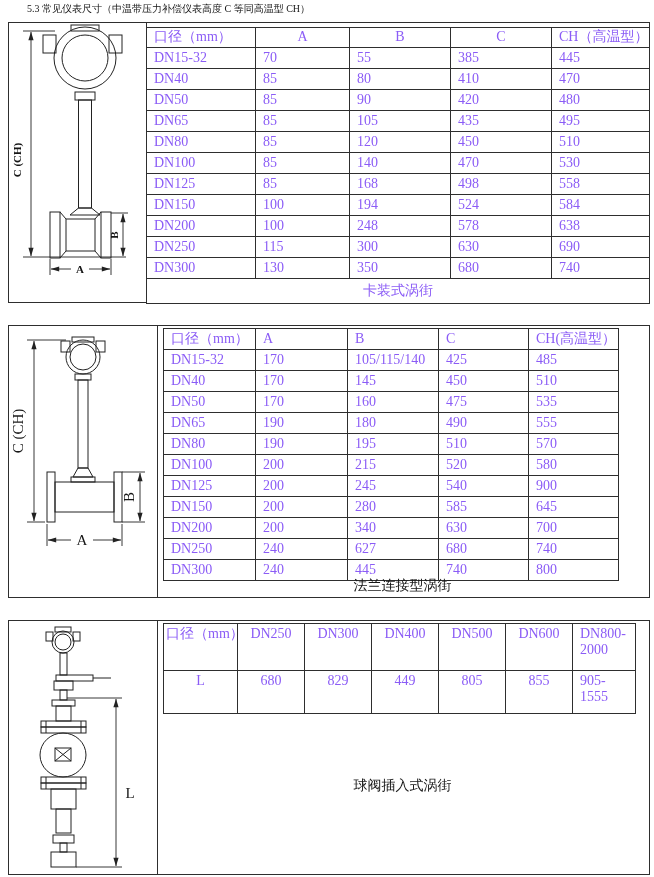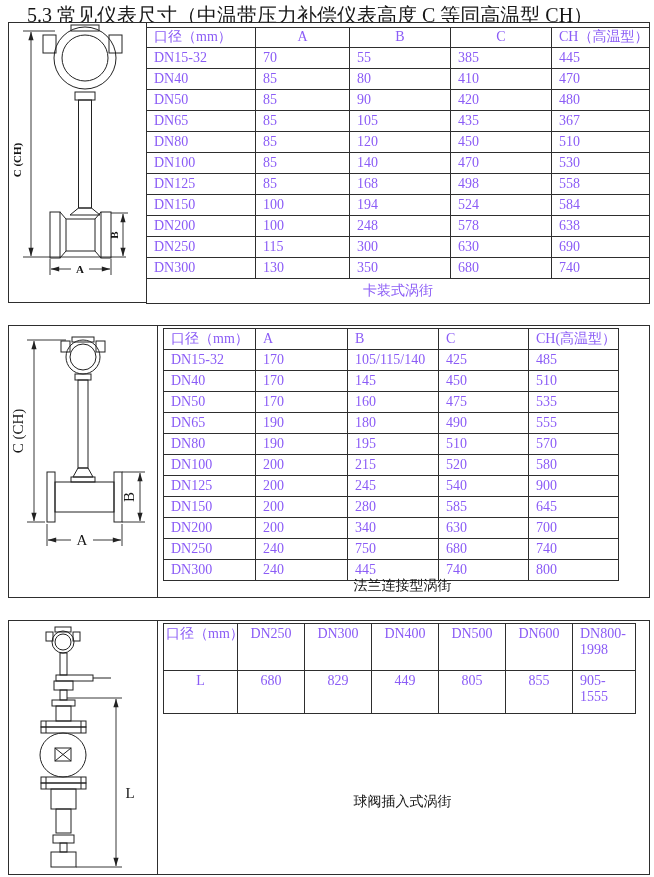--- a/index.html
+++ b/index.html
@@ -3,21 +3,21 @@
 <meta charset="utf-8">
 <style>
   * { margin:0; padding:0; box-sizing:border-box; }
   html,body { background:#fff; }
   body {
     width:654px; height:877px; position:relative;
     font-family:"Liberation Serif","DejaVu Serif",serif;
     color:#161616;
   }
   .page { position:absolute; inset:0; background:#fff; overflow:hidden; }
-  .title { position:absolute; left:27px; top:2px; font-size:20px; white-space:nowrap;font-family:Liberation Serif, serif; }
+  .title { position:absolute; left:27px; top:2px; font-size:10px; white-space:nowrap;font-family:Liberation Serif, serif; }
 
   .box { position:absolute; left:8px; width:642px; border:1px solid #2e2e2e; background:#fff; }
   #sec1 { top:22px;  height:281px; }
   #sec2 { top:325px; height:273px; }
   #sec3 { top:620px; height:255px; }
 
   .divider { position:absolute; top:0; bottom:0; width:1px; background:#2e2e2e; }
   #sec1 .divider { left:137px; }
   #sec2 .divider, #sec3 .divider { left:148px; }
 
@@ -36,21 +36,21 @@
 
   
   #t3 { left:154px; top:2px; width:473px; }
   #t3 th, #t3 td { vertical-align:top; text-align:center; padding:2px 2px 0 2px; white-space:nowrap; overflow:hidden; }
   #t3 thead th { height:47px; }
   #t3 tbody td { height:43px; }
   #t3 th.last, #t3 td.last { text-align:left; padding-left:7px; white-space:normal; }
 
   .float-foot { position:absolute; left:148px; right:1px; text-align:center; font-size:14px; }
   #foot2 { bottom:2px; }
-  #foot3 { top:172px; }
+  #foot3 { top:156px; }
 
   svg text { fill:#161616; font-family:"Liberation Serif","DejaVu Serif",serif; }
 </style>
 </head>
 <body>
 
 <div class="page">
 
   <div class="title">5.3 常见仪表尺寸（中温带压力补偿仪表高度 C 等同高温型 CH）</div>
 
@@ -139,21 +139,21 @@
           <td>85</td>
           <td>90</td>
           <td>420</td>
           <td>480</td>
         </tr>
           <tr>
           <td>DN65</td>
           <td>85</td>
           <td>105</td>
           <td>435</td>
-          <td>367</td>
+          <td>495</td>
         </tr>
           <tr>
           <td>DN80</td>
           <td>85</td>
           <td>120</td>
           <td>450</td>
           <td>510</td>
         </tr>
           <tr>
           <td>DN100</td>
@@ -330,21 +330,21 @@
           <tr>
           <td>DN200</td>
           <td>200</td>
           <td>340</td>
           <td>630</td>
           <td>700</td>
         </tr>
           <tr>
           <td>DN250</td>
           <td>240</td>
-          <td>750</td>
+          <td>627</td>
           <td>680</td>
           <td>740</td>
         </tr>
           <tr>
           <td>DN300</td>
           <td>240</td>
           <td>445</td>
           <td>740</td>
           <td>800</td>
         </tr>
@@ -417,21 +417,21 @@
           <col>
         </colgroup>
       <thead>
         <tr>
           <th>口径（mm）</th>
           <th>DN250</th>
           <th>DN300</th>
           <th>DN400</th>
           <th>DN500</th>
           <th>DN600</th>
-          <th class="last">DN800-1998</th>
+          <th class="last">DN800-2000</th>
         </tr>
       </thead>
       <tbody>
           <tr>
           <td>L</td>
           <td>680</td>
           <td>829</td>
           <td>449</td>
           <td>805</td>
           <td>855</td>

